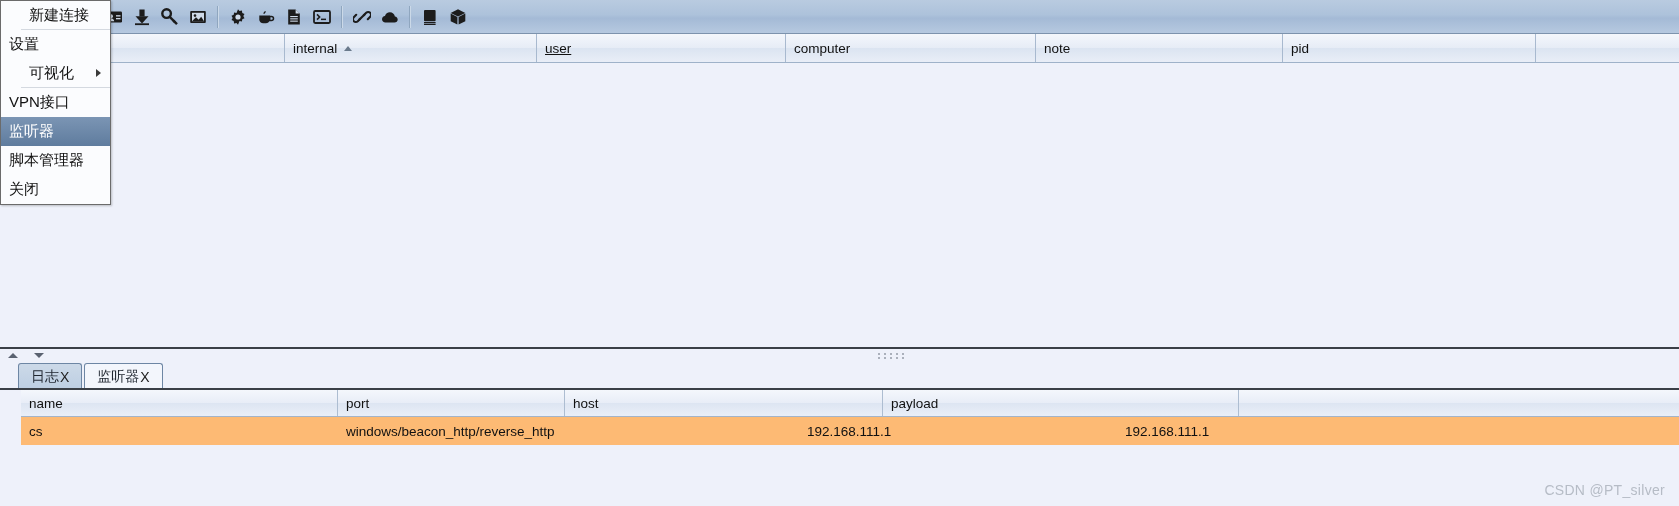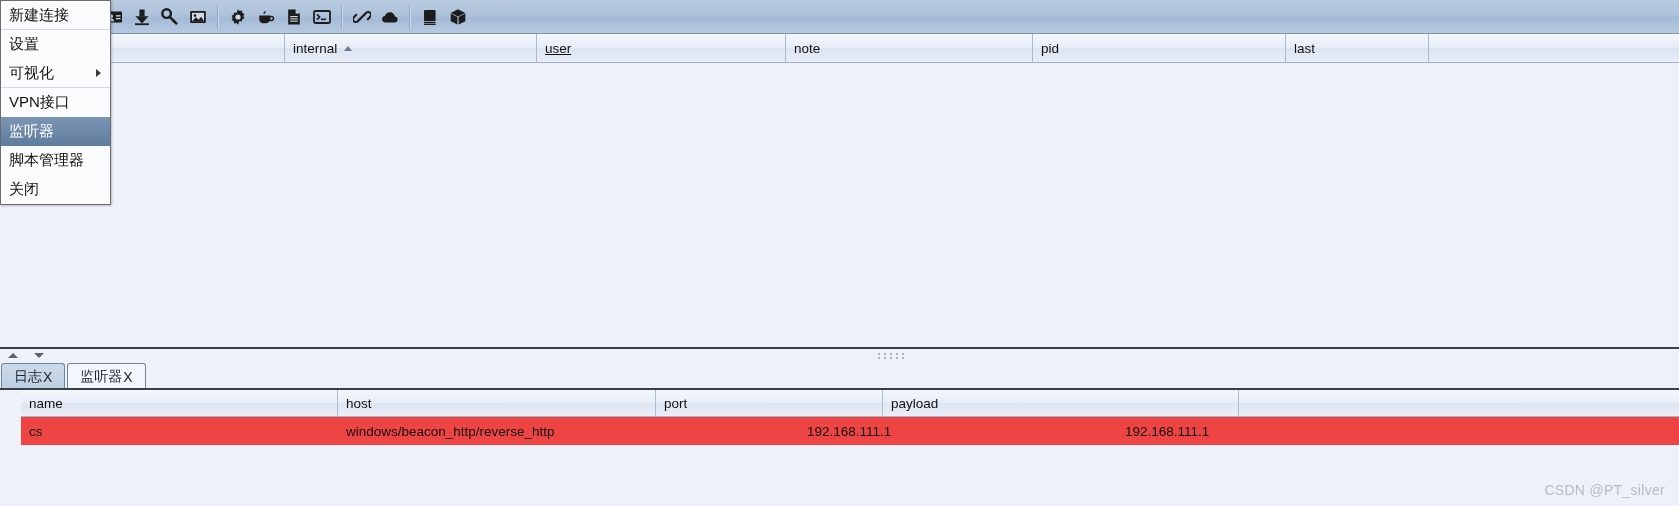--- a/index.html
+++ b/index.html
@@ -129,21 +129,21 @@
     position: absolute;
     left: 0; top: 361px;
     width: 1679px; height: 145px;
     background: #eef1fa;
   }
   #tabstrip {
     position: relative;
     height: 29px;
     display: flex;
     align-items: flex-end;
-    padding-left: 1px;
+    padding-left: 18px;
     box-sizing: border-box;
   }
   .tab {
     height: 27px;
     display: flex;
     align-items: center;
     padding: 0 12px;
     margin-right: 2px;
     box-sizing: border-box;
     border: 1px solid #6d86a4;
@@ -189,21 +189,21 @@
     padding-left: 8px;
     font-size: 13.5px;
     color: #111;
     white-space: nowrap;
     overflow: hidden;
     cursor: pointer;
   }
   .bot-row {
     display: flex;
     height: 28px;
-    background: #ef4444;
+    background: #fdba74;
   }
   .bot-row .bcell {
     display: flex;
     align-items: center;
     box-sizing: border-box;
     padding-left: 8px;
     font-size: 13.5px;
     color: #111;
     white-space: nowrap;
     overflow: hidden;
@@ -233,21 +233,21 @@
     font-size: 15px;
     color: #111;
     box-sizing: border-box;
     cursor: pointer;
     white-space: nowrap;
   }
   .mi.selected {
     background: linear-gradient(to bottom, #7b95b4 0%, #5f7c9e 100%);
     color: #ffffff;
   }
-  .mi.sep-below { border-bottom: 1px solid #d4d9e0; }
+  .mi.sep-below { border-bottom: 1px solid #d4d9e0; margin-left: 20px; }
   .mi .submenu-arrow {
     position: absolute;
     right: 9px; top: 50%;
     margin-top: -4px;
     width: 0; height: 0;
     border-top: 4px solid transparent;
     border-bottom: 4px solid transparent;
     border-left: 5px solid #3a3a3a;
   }
 
@@ -397,28 +397,28 @@
       <div class="hcell" style="width: 285px;">
         <span></span>
       </div>
       <div class="hcell" style="width: 252px;">
         <span>internal</span>
         <span class="sort-asc"></span>
       </div>
       <div class="hcell" style="width: 249px; text-decoration: underline;">
         <span>user</span>
       </div>
+      <div class="hcell" style="width: 250px;">
+        <span>computer</span>
+      </div>
       <div class="hcell" style="width: 247px; text-align: right;">
         <span>note</span>
       </div>
       <div class="hcell" style="width: 253px;">
         <span>pid</span>
-      </div>
-      <div class="hcell" style="width: 143px;">
-        <span>last</span>
       </div>
     </div>
   <div id="top-body"></div>
 </div>
 
 <div id="ghost-external">external</div>
 
 <div id="splitter">
   <div class="split-arrow up"></div>
   <div class="split-arrow down"></div>
@@ -444,22 +444,22 @@
       </div>
       <div class="tab active">
         <span>监听器</span>
         <span class="tab-x">X</span>
       </div>
       <div id="tab-underline"></div>
   </div>
   <div id="bottom-table">
     <div id="bot-header">
         <div class="hcell" style="width: 317px;">name</div>
+        <div class="hcell" style="width: 227px;">port</div>
         <div class="hcell" style="width: 318px;">host</div>
-        <div class="hcell" style="width: 227px;">port</div>
         <div class="hcell" style="width: 356px;">payload</div>
       </div>
     <div id="bot-rows">
         <div class="bot-row">
           <div class="bcell" style="width: 317px;">cs</div>
           <div class="bcell" style="width: 461px;">windows/beacon_http/reverse_http</div>
           <div class="bcell" style="width: 318px;">192.168.111.1</div>
           <div class="bcell" style="width: 356px;">192.168.111.1</div>
         </div>
       </div>

